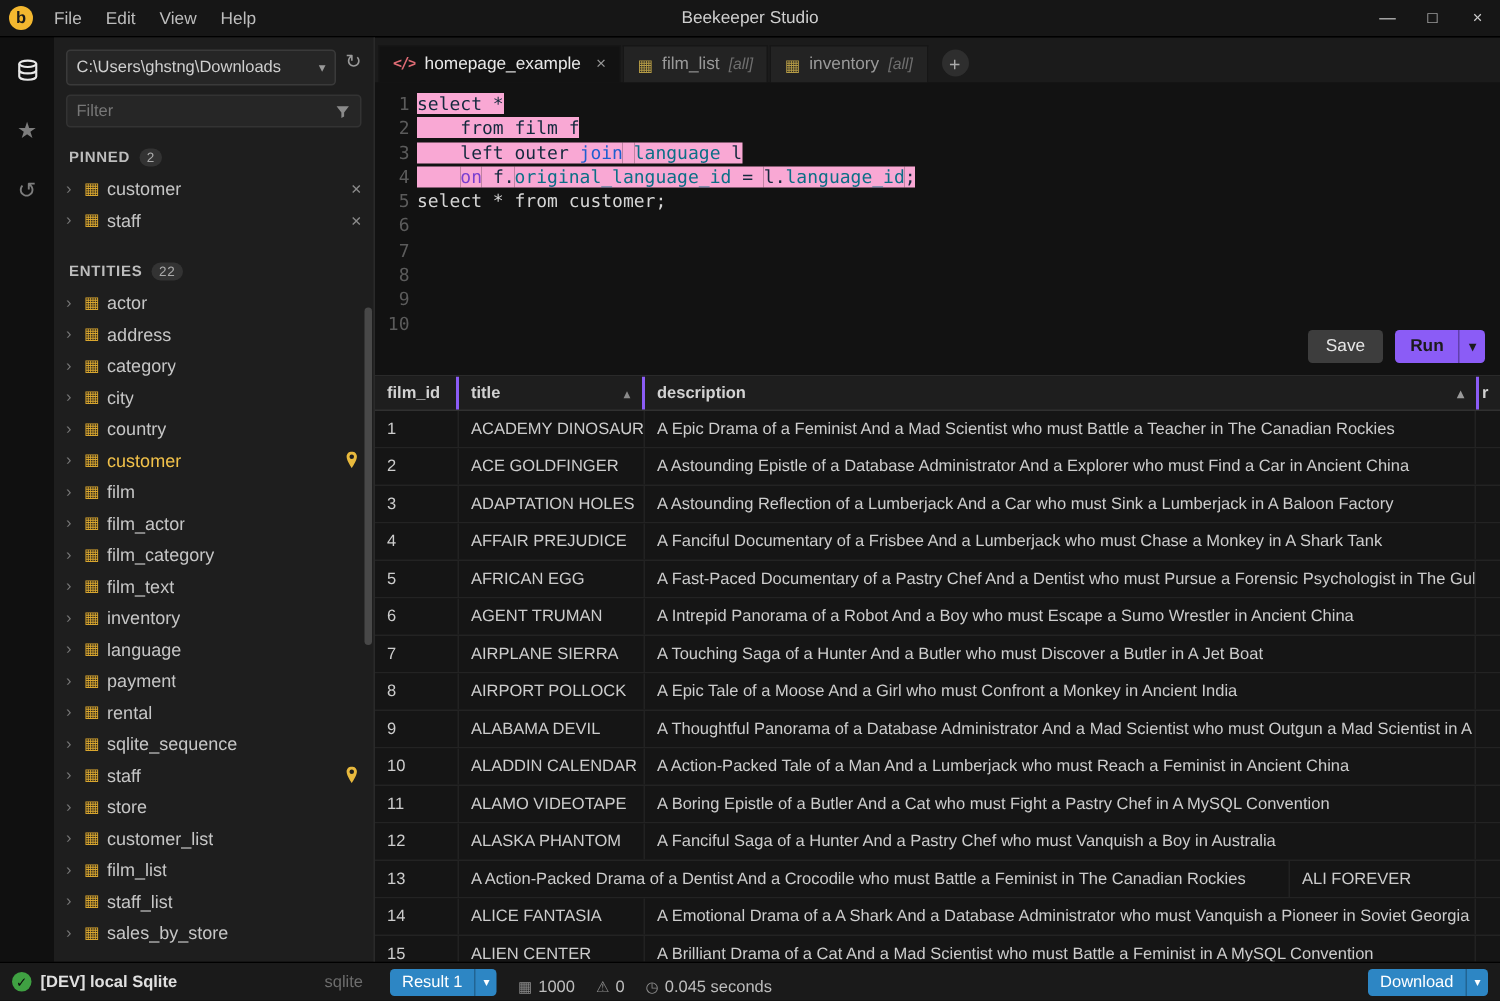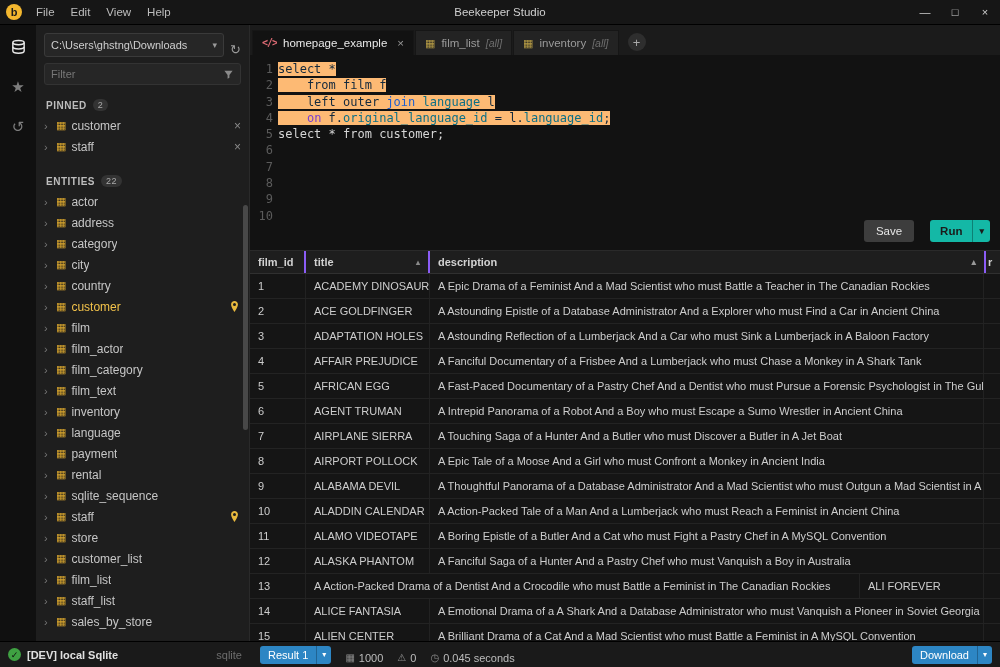--- a/index.html
+++ b/index.html
@@ -16,21 +16,21 @@
   .winbtn{width:30px;text-align:center;font-size:11px;color:#cfcfcf;line-height:25px}
 
   
   .app{display:flex;height:616px}
   .rail{width:36px;background:#101010;display:flex;flex-direction:column;align-items:center;padding-top:10px;gap:16px}
   .rail-btn{width:24px;height:24px;display:flex;align-items:center;justify-content:center;color:#7d7d7d;font-size:15px}
   .rail-btn.active{color:#e8e8e8}
 
   
   .sidebar{width:214px;background:#1e1e1e;border-right:1px solid #2a2a2a;position:relative;display:flex;flex-direction:column;padding-top:8px}
-  .conn-row{display:flex;align-items:flex-end;gap:6px;padding:0 8px;margin-bottom:6px}
+  .conn-row{display:flex;align-items:flex-start;gap:6px;padding:0 8px;margin-bottom:6px}
   .conn-select{flex:1;height:24px;background:#262626;border:1px solid #3a3a3a;border-radius:3px;display:flex;align-items:center;padding:0 6px;font-size:11px;color:#cfcfcf;min-width:0}
   .conn-path{white-space:nowrap;overflow:hidden;text-overflow:ellipsis;flex:1}
   .conn-caret{color:#9a9a9a;font-size:9px;margin-left:4px}
   .refresh{color:#9a9a9a;font-size:13px}
   .filter-row{padding:0 8px;margin-bottom:10px}
   .filter-input{height:22px;background:#262626;border:1px solid #333;border-radius:3px;display:flex;align-items:center;padding:0 6px}
   .filter-ph{color:#777;font-size:11px;flex:1}
   .sect-head{display:flex;align-items:center;gap:6px;padding:4px 10px;color:#bdbdbd;font-size:10px;font-weight:bold;letter-spacing:.5px}
   .badge{background:#333;color:#aaa;font-size:9px;font-weight:normal;padding:1px 5px;border-radius:7px}
   .ent-item{display:flex;align-items:center;height:21px;padding:0 8px;gap:5px;font-size:12px;color:#c6c6c6}
@@ -54,25 +54,25 @@
   .tab-suffix{font-style:italic;color:#6f6f6f;font-size:10.5px}
   .tab-close{color:#9a9a9a;margin-left:4px}
   .tab-plus{width:18px;height:18px;border-radius:50%;background:#2e2e2e;color:#aaa;display:flex;align-items:center;justify-content:center;margin:0 0 4px 8px;font-size:13px;flex:none}
 
   
   .editor{height:195px;position:relative;display:flex;padding-top:6px;background:#121212}
   .gutter{width:28px;text-align:right;color:#5b5b5b;font-family:"DejaVu Sans Mono",monospace;font-size:12px;line-height:16.3px;padding-right:5px;flex:none}
   .code{font-family:"DejaVu Sans Mono",monospace;font-size:12px;line-height:16.3px;color:#d6d6d6;flex:1;overflow:hidden}
   .cl{white-space:pre;height:16.3px}
   .tok{white-space:pre}
-  .sel{background:#fdba74}
+  .sel{background:#f9a8d4}
   .c-p{color:#13293d}.c-b{color:#1e5fd0}.c-v{color:#7a3fd0}.c-t{color:#0b6f86}.c-w{color:#d6d6d6}
-  .editor-toolbar{position:absolute;right:10px;bottom:8px;display:flex;gap:16px}
+  .editor-toolbar{position:absolute;right:10px;bottom:8px;display:flex;gap:8px}
   .save-btn{height:22px;padding:0 12px;background:#3d3d3d;color:#e6e6e6;border-radius:3px;font-size:11.5px;display:flex;align-items:center}
-  .run-btn{height:22px;background:#14b8a6;border-radius:3px;display:flex;align-items:center;color:#1b1b1b;font-weight:bold;font-size:11.5px}
+  .run-btn{height:22px;background:#8b5cf6;border-radius:3px;display:flex;align-items:center;color:#1b1b1b;font-weight:bold;font-size:11.5px}
   .run-main{padding:0 10px}
   .run-caret{padding:0 6px;border-left:1px solid rgba(0,0,0,.3);font-size:9px;height:100%;display:flex;align-items:center}
 
   
   .results{flex:1;display:flex;flex-direction:column;overflow:hidden;border-top:1px solid #2a2a2a}
   .thead{height:23px;display:flex;background:#1e1e1e;border-bottom:1px solid #303030;font-size:11px;color:#d2d2d2;font-weight:bold;align-items:center;flex:none}
   .hcell{padding:0 8px;display:flex;align-items:center;height:100%;border-right:2px solid #8b5cf6;overflow:hidden}
   .col-id{width:56px;flex:none}.col-title{width:124px;flex:none}.col-desc{flex:1;min-width:0}
   .col-part{width:14px;flex:none;border-right:none;padding:0 2px}
   .sort{margin-left:auto;color:#8a8a8a;font-size:8px}

